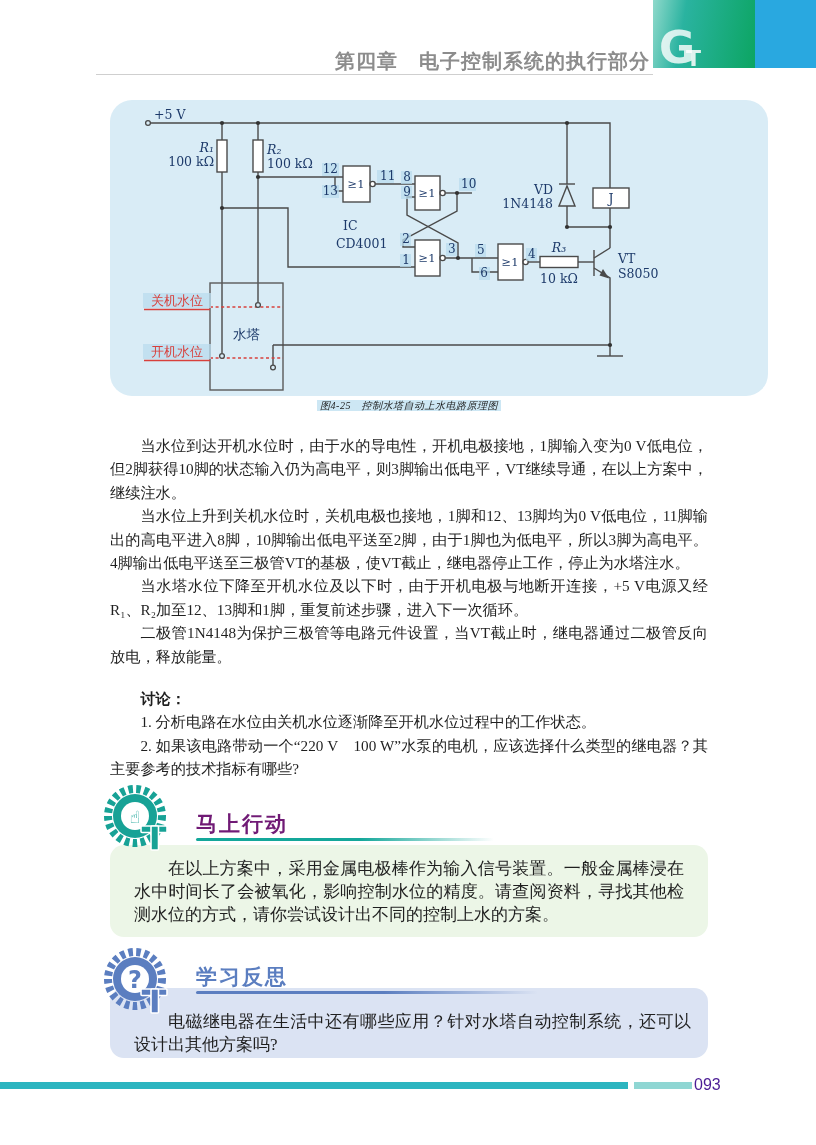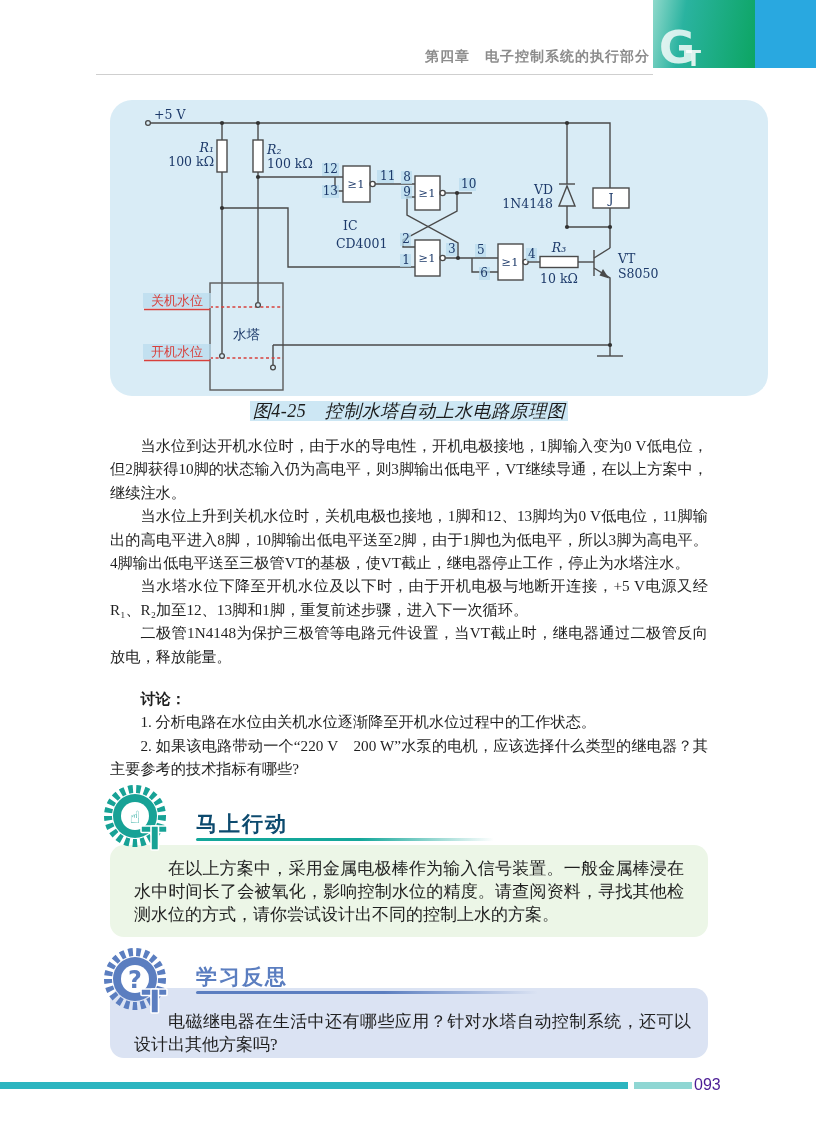--- a/index.html
+++ b/index.html
@@ -1,35 +1,35 @@
 <!DOCTYPE html>
 <html><head>
 <meta charset="utf-8">
 <style>
   html,body{margin:0;padding:0;background:#ffffff;}
   #page{position:relative;width:816px;height:1145px;background:#ffffff;overflow:hidden;
         font-family:"Liberation Serif","DejaVu Serif",serif;}
   
   #chapter-title{position:absolute;left:250px;top:48px;width:400px;text-align:right;
-    font-family:"Liberation Sans","DejaVu Sans",sans-serif;font-size:14px;font-weight:bold;
+    font-family:"Liberation Sans","DejaVu Sans",sans-serif;font-size:20px;font-weight:bold;
     color:#8c8c8c;letter-spacing:1px;}
   #header-rule{position:absolute;left:96px;top:74px;width:557px;height:1px;background:#cfcfcf;}
   #header-graphic{position:absolute;left:653px;top:0;width:163px;height:68px;display:flex;}
   #hg-green{position:relative;width:102px;height:68px;overflow:hidden;
     background:linear-gradient(100deg,#8fd9cb 0%,#2ab3a0 30%,#0ca562 100%);}
   #hg-blue{width:61px;height:68px;background:#29a8e0;}
   #logo-g{position:absolute;left:6px;top:26px;color:#ffffff;opacity:.8;
     font-family:"DejaVu Sans",sans-serif;font-weight:bold;font-size:44px;line-height:44px;}
   #logo-t{position:absolute;left:33px;top:48px;color:#ffffff;opacity:.85;
     font-family:"DejaVu Sans",sans-serif;font-weight:bold;font-size:22px;line-height:22px;}
   
   #figure-box{position:absolute;left:110px;top:100px;width:658px;height:296px;
     background:#d9ecf6;border-radius:22px;}
   #figure-caption{position:absolute;left:110px;top:399px;width:598px;text-align:center;
-    font-size:18px;font-style:italic;color:#1c1c1c;letter-spacing:.5px;}
+    font-size:10px;font-style:italic;color:#1c1c1c;letter-spacing:.5px;}
   #figure-caption span{background:#cde7f4;padding:0 3px;}
   
   .w{stroke:#4a4a4a;stroke-width:1.4;fill:none;}
   .comp{fill:#ffffff;stroke:#4a4a4a;stroke-width:1.4;}
   .dot{fill:#333333;}
   .oc{fill:#d9ecf6;stroke:#4a4a4a;stroke-width:1.3;}
   .redl{stroke:#d8403c;stroke-width:1.3;fill:none;}
   .hl{fill:#b9dcee;opacity:.75;}
   text.lb{font-family:"DejaVu Serif","Liberation Serif",serif;font-size:12.5px;fill:#1d3a6a;}
   text.lbi{font-style:italic;}
@@ -41,21 +41,21 @@
   #body-text{position:absolute;left:110px;top:434px;width:598px;font-size:15.2px;
     line-height:23.4px;color:#1f1f1f;text-align:justify;}
   #body-text p{margin:0;text-indent:2em;}
   #body-text p.disc{font-weight:bold;margin-top:19px;}
   
   .gear-icon{position:absolute;width:70px;height:70px;z-index:3;}
   #action-icon{left:103px;top:784px;}
   #reflect-icon{left:103px;top:947px;}
   .sec-title{position:absolute;z-index:3;font-family:"Liberation Sans","DejaVu Sans",sans-serif;
     font-weight:bold;font-size:21px;letter-spacing:2px;}
-  #action-title{left:196px;top:810px;color:#0c4a6e;}
+  #action-title{left:196px;top:810px;color:#701a75;}
   #reflect-title{left:196px;top:963px;color:#5b7ec0;}
   .sec-rule{position:absolute;height:3px;z-index:3;border-radius:2px;}
   #action-rule{left:196px;top:838px;width:298px;
     background:linear-gradient(to right,#14a79a 55%,rgba(20,167,154,0));}
   #reflect-rule{left:196px;top:991px;width:342px;
     background:linear-gradient(to right,#5b7ec0 55%,rgba(91,126,192,0));}
   .sec-box{position:absolute;left:110px;width:598px;border-radius:14px;z-index:1;
     font-size:17px;line-height:23px;color:#1f1f1f;text-align:justify;box-sizing:border-box;}
   #action-box{top:845px;height:92px;background:#ecf6e7;padding:12px 24px 0 24px;}
   #reflect-box{top:988px;height:70px;background:#dbe3f3;padding:22px 17px 0 24px;}
@@ -203,21 +203,21 @@
   </div>
   <div id="figure-caption"><span>图4-25　控制水塔自动上水电路原理图</span></div>
 
   <div id="body-text">
     <p>当水位到达开机水位时，由于水的导电性，开机电极接地，1脚输入变为0 V低电位，但2脚获得10脚的状态输入仍为高电平，则3脚输出低电平，VT继续导通，在以上方案中，继续注水。</p>
     <p>当水位上升到关机水位时，关机电极也接地，1脚和12、13脚均为0 V低电位，11脚输出的高电平进入8脚，10脚输出低电平送至2脚，由于1脚也为低电平，所以3脚为高电平。4脚输出低电平送至三极管VT的基极，使VT截止，继电器停止工作，停止为水塔注水。</p>
     <p>当水塔水位下降至开机水位及以下时，由于开机电极与地断开连接，+5 V电源又经R₁、R₂加至12、13脚和1脚，重复前述步骤，进入下一次循环。</p>
     <p>二极管1N4148为保护三极管等电路元件设置，当VT截止时，继电器通过二极管反向放电，释放能量。</p>
     <p class="disc">讨论：</p>
     <p>1. 分析电路在水位由关机水位逐渐降至开机水位过程中的工作状态。</p>
-    <p>2. 如果该电路带动一个“220 V　200 W”水泵的电机，应该选择什么类型的继电器？其主要参考的技术指标有哪些?</p>
+    <p>2. 如果该电路带动一个“220 V　100 W”水泵的电机，应该选择什么类型的继电器？其主要参考的技术指标有哪些?</p>
   </div>
 
   <svg class="gear-icon" id="action-icon" viewBox="0 0 70 70">
     <circle cx="32" cy="32" r="27" fill="none" stroke="#17a296" stroke-width="8" stroke-dasharray="4.6 3.4"></circle>
     <circle cx="32" cy="32" r="22" fill="#17a296"></circle>
     <circle cx="32" cy="32" r="14" fill="#ffffff"></circle>
     <rect x="38" y="42" width="26" height="6.5" rx="1" fill="#17a296" stroke="#ffffff" stroke-width="1.6"></rect>
     <rect x="48" y="42" width="7.5" height="24" rx="1" fill="#17a296" stroke="#ffffff" stroke-width="1.6"></rect>
     <text x="32" y="39" text-anchor="middle" font-size="17" fill="#17a296" font-family="DejaVu Sans, sans-serif">☝</text>
   </svg>

